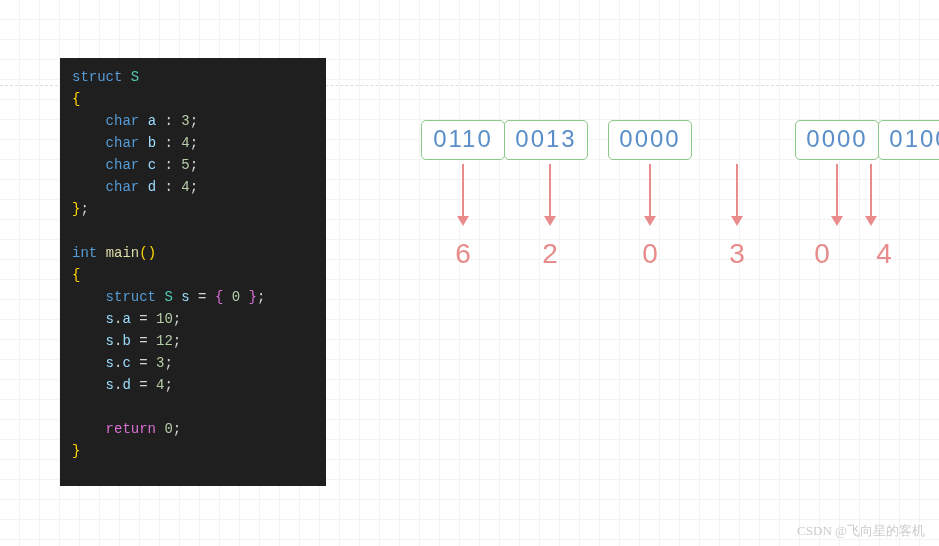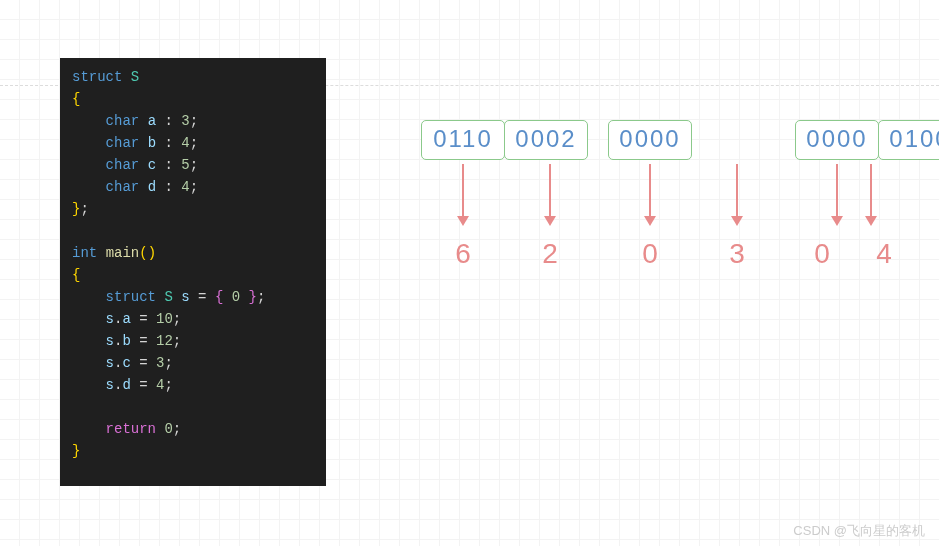--- a/index.html
+++ b/index.html
@@ -95,21 +95,21 @@
     color: #e88b8b;
     font-family: Arial, sans-serif;
     font-size: 28px;
     transform: translateX(-50%);
   }
 
   .watermark {
     position: absolute;
     right: 14px;
     bottom: 6px;
-    font-family: Liberation Sans, sans-serif;
+    font-family: Liberation Serif, serif;
     font-size: 13px;
     color: #cccccc;
   }
 </style>
 </head>
 <body>
 
 <div class="grid-bg"></div>
 <div class="dashline"></div>
 
@@ -127,21 +127,21 @@
     <span class="var">s</span><span class="pn">.</span><span class="var">a</span> <span class="pn">=</span> <span class="num">10</span><span class="pn">;</span>
     <span class="var">s</span><span class="pn">.</span><span class="var">b</span> <span class="pn">=</span> <span class="num">12</span><span class="pn">;</span>
     <span class="var">s</span><span class="pn">.</span><span class="var">c</span> <span class="pn">=</span> <span class="num">3</span><span class="pn">;</span>
     <span class="var">s</span><span class="pn">.</span><span class="var">d</span> <span class="pn">=</span> <span class="num">4</span><span class="pn">;</span>
 
     <span class="br">return</span> <span class="num">0</span><span class="pn">;</span>
 <span class="brY">}</span></div>
 
 <div class="byte-group bg1">
   <div class="nibble">0110</div>
-  <div class="nibble">0002</div>
+  <div class="nibble">0013</div>
 </div>
 
 <div class="byte-group bg2">
   <div class="nibble">0000</div>
 </div>
 
 <div class="byte-group bg3">
   <div class="nibble">0000</div>
   <div class="nibble">0100</div>
 </div>

